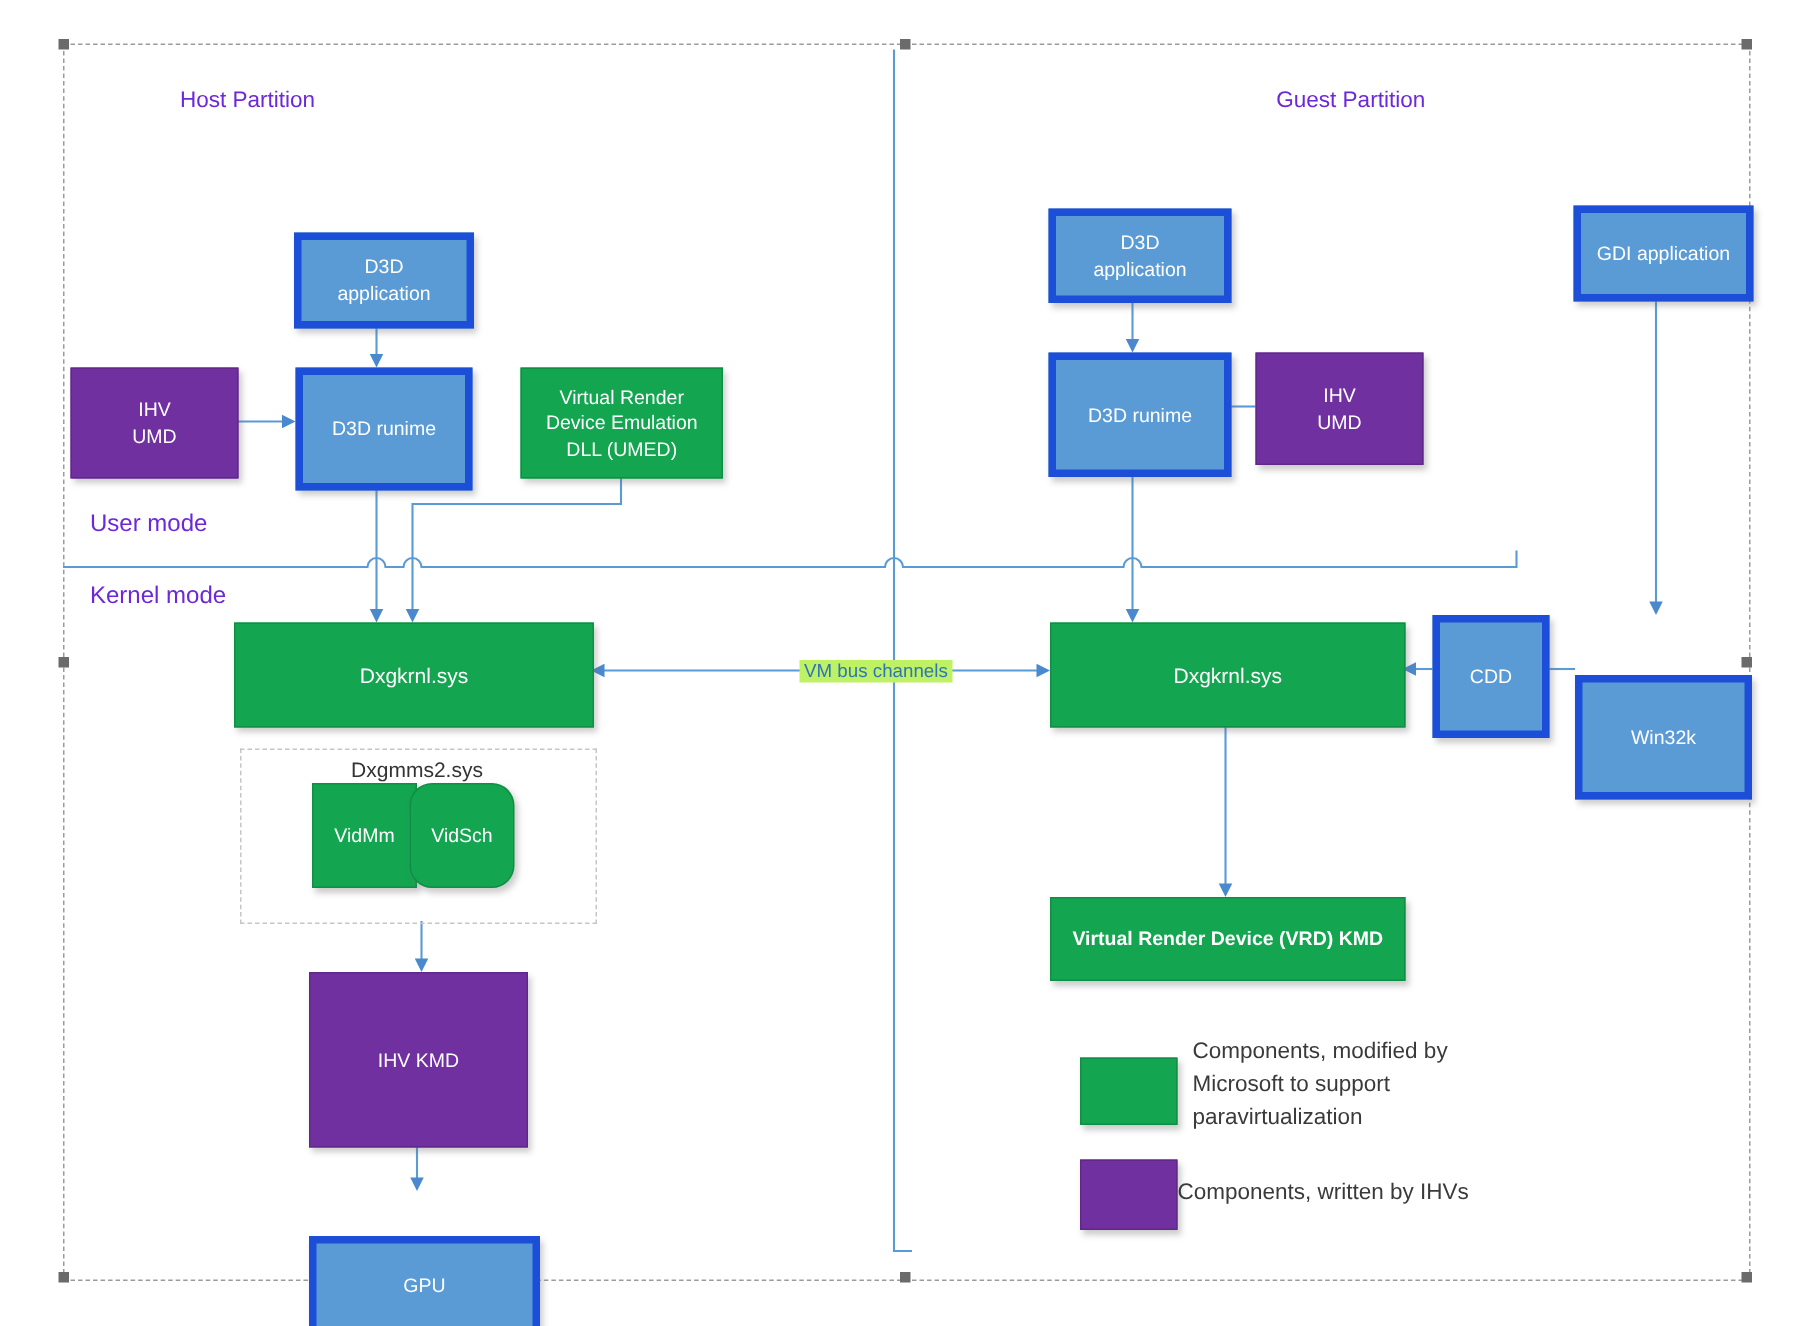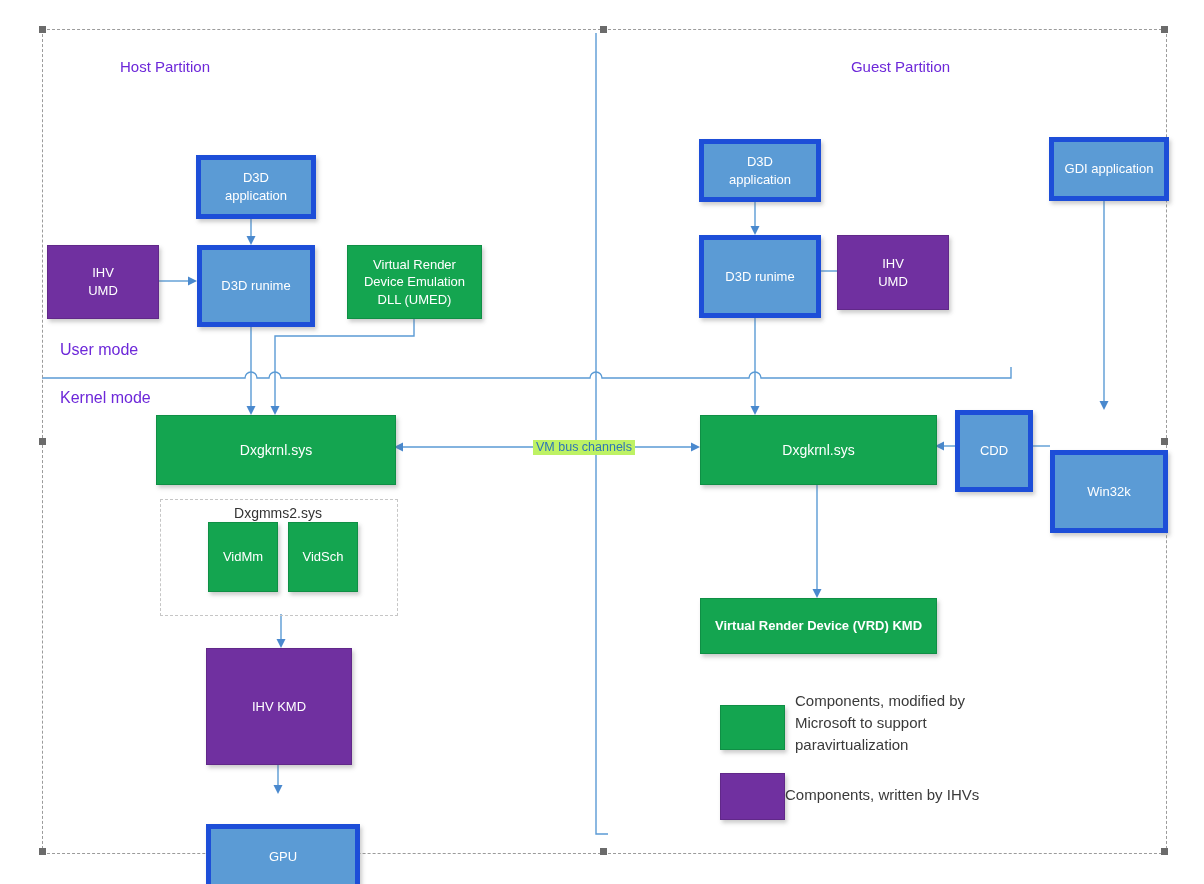--- a/index.html
+++ b/index.html
@@ -112,21 +112,21 @@
 UMD</div>
   <div class="node blue" style="left:197px;top:245px;width:108px;height:72px;">D3D runime</div>
   <div class="node green" style="left:347px;top:245px;width:133px;height:72px;">Virtual Render
 Device Emulation
 DLL (UMED)</div>
   <div class="node green" style="left:156px;top:415px;width:238px;height:68px;font-size:14px;">Dxgkrnl.sys</div>
 
   <div class="dashed-group" style="left:160px;top:499px;width:236px;height:115px;"></div>
   <div class="dark-label group-label" style="left:160px;top:505px;width:236px;">Dxgmms2.sys</div>
   <div class="node green" style="left:208px;top:522px;width:68px;height:68px;">VidMm</div>
-  <div class="node green" style="left:288px;top:522px;width:68px;height:68px;">VidSch</div>
+  <div class="node green" style="left:273px;top:522px;width:68px;height:68px;border-radius:15px;">VidSch</div>
 
   <div class="node purple" style="left:206px;top:648px;width:144px;height:115px;">IHV KMD</div>
   <div class="node blue" style="left:206px;top:824px;width:144px;height:55px;">GPU</div>
 
   <div class="node blue" style="left:699px;top:139px;width:112px;height:53px;">D3D
 application</div>
   <div class="node blue" style="left:699px;top:235px;width:112px;height:73px;">D3D runime</div>
   <div class="node purple" style="left:837px;top:235px;width:110px;height:73px;">IHV
 UMD</div>
   <div class="node blue" style="left:1049px;top:137px;width:110px;height:54px;">GDI application</div>

